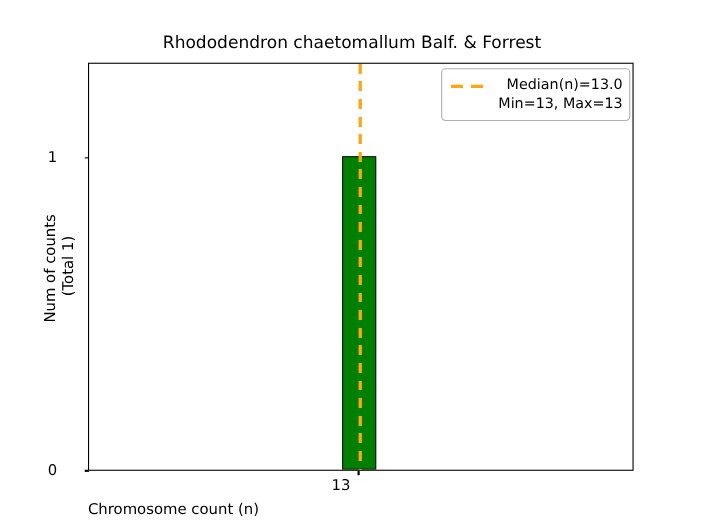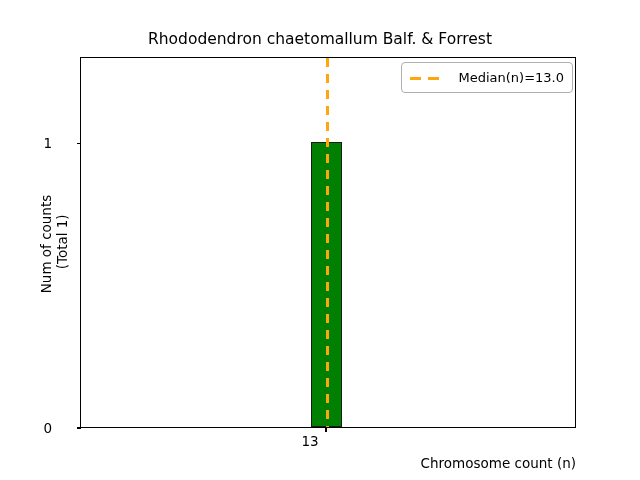--- a/index.html
+++ b/index.html
@@ -124,21 +124,21 @@
     text-align: center;
     font-size: 13.5px;
     line-height: 15px;
     color: #000000;
   }
   #xlabel {
     position: absolute;
     left: 80px;
     top: 455px;
     width: 496px;
-    text-align: right;
+    text-align: left;
     font-size: 13.5px;
     line-height: 16px;
     color: #000000;
   }
 
   
   #legend {
     position: absolute;
     left: 401px;
     top: 62px;
@@ -202,16 +202,17 @@
 
   <div id="xtick-mark-13"></div>
   <div id="xtick-label-13">13</div>
 
   <div id="xlabel">Chromosome count (n)</div>
 
   <div id="legend">
     <div id="legend-marker"></div>
     <div id="legend-text">
       <div>Median(n)=13.0</div>
+      <div>Min=13, Max=13</div>
     </div>
   </div>
 
 </div>
 
 </body></html>

